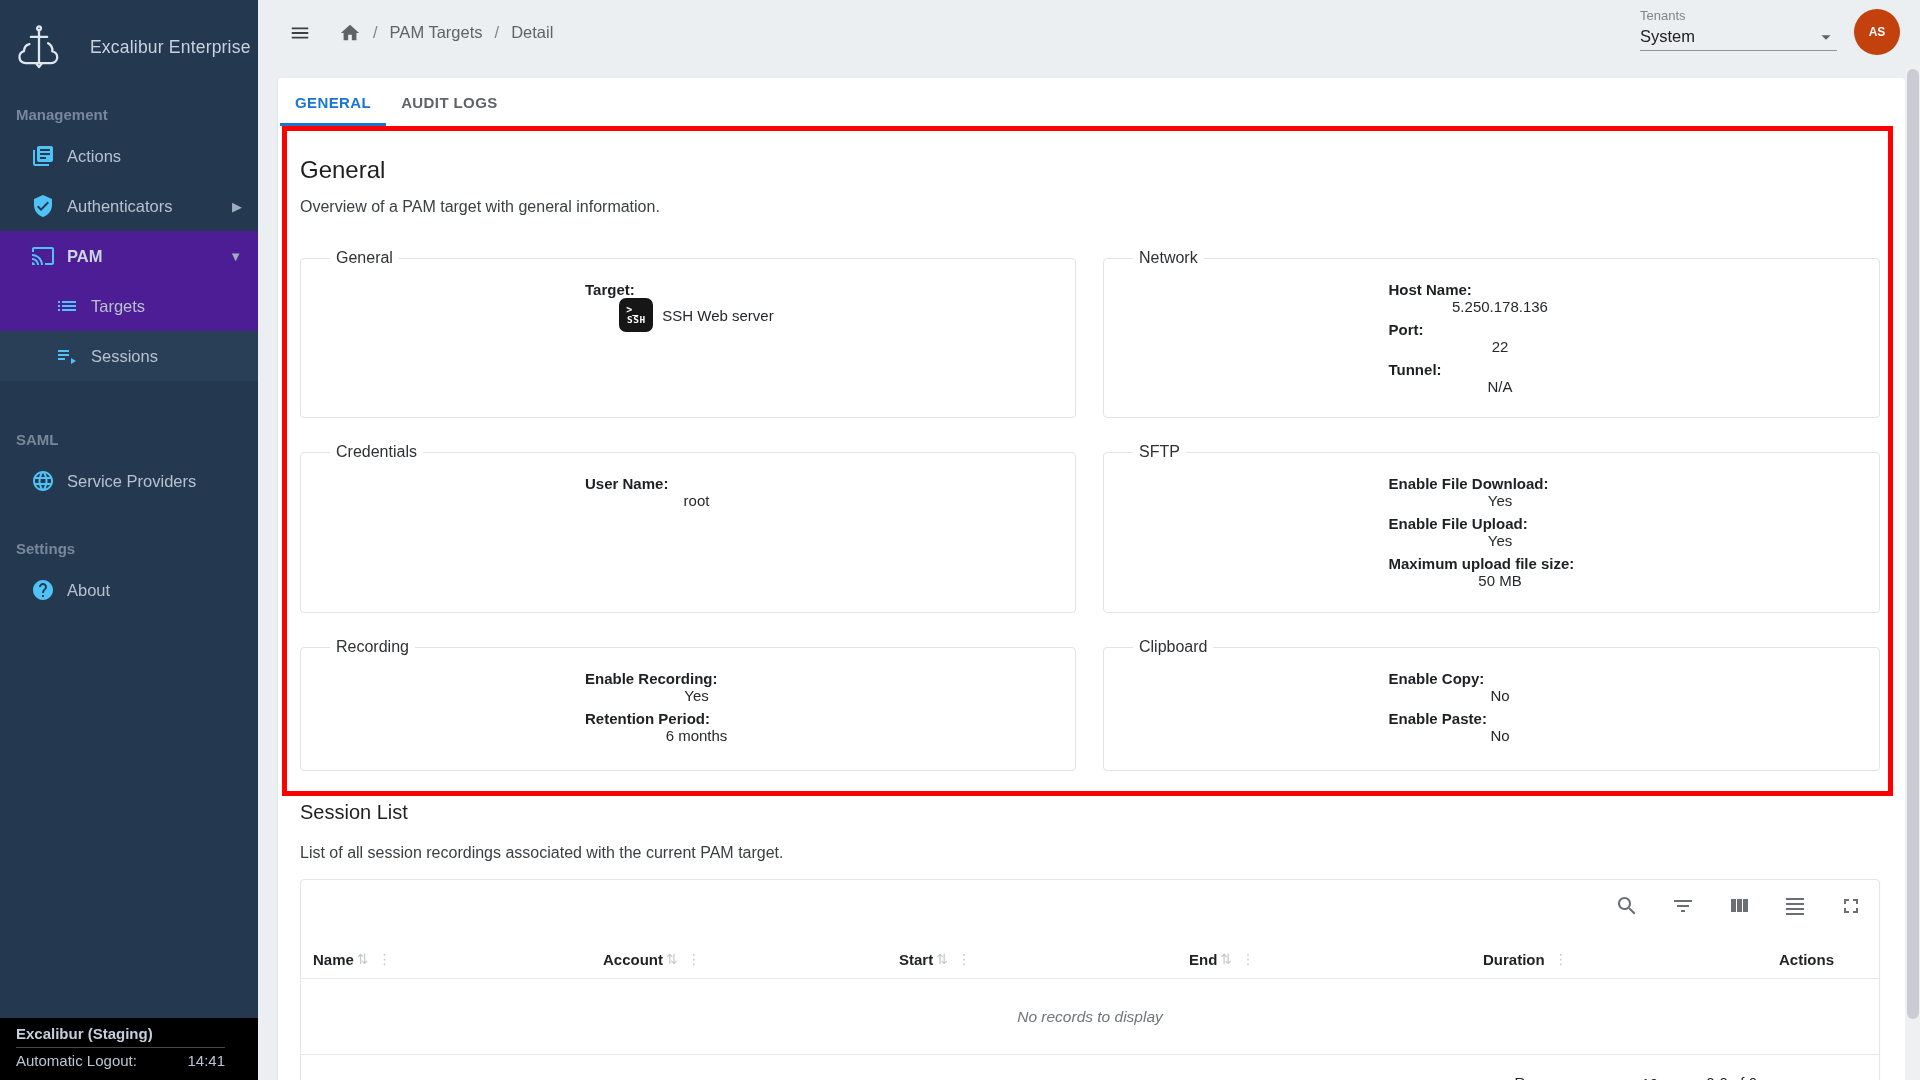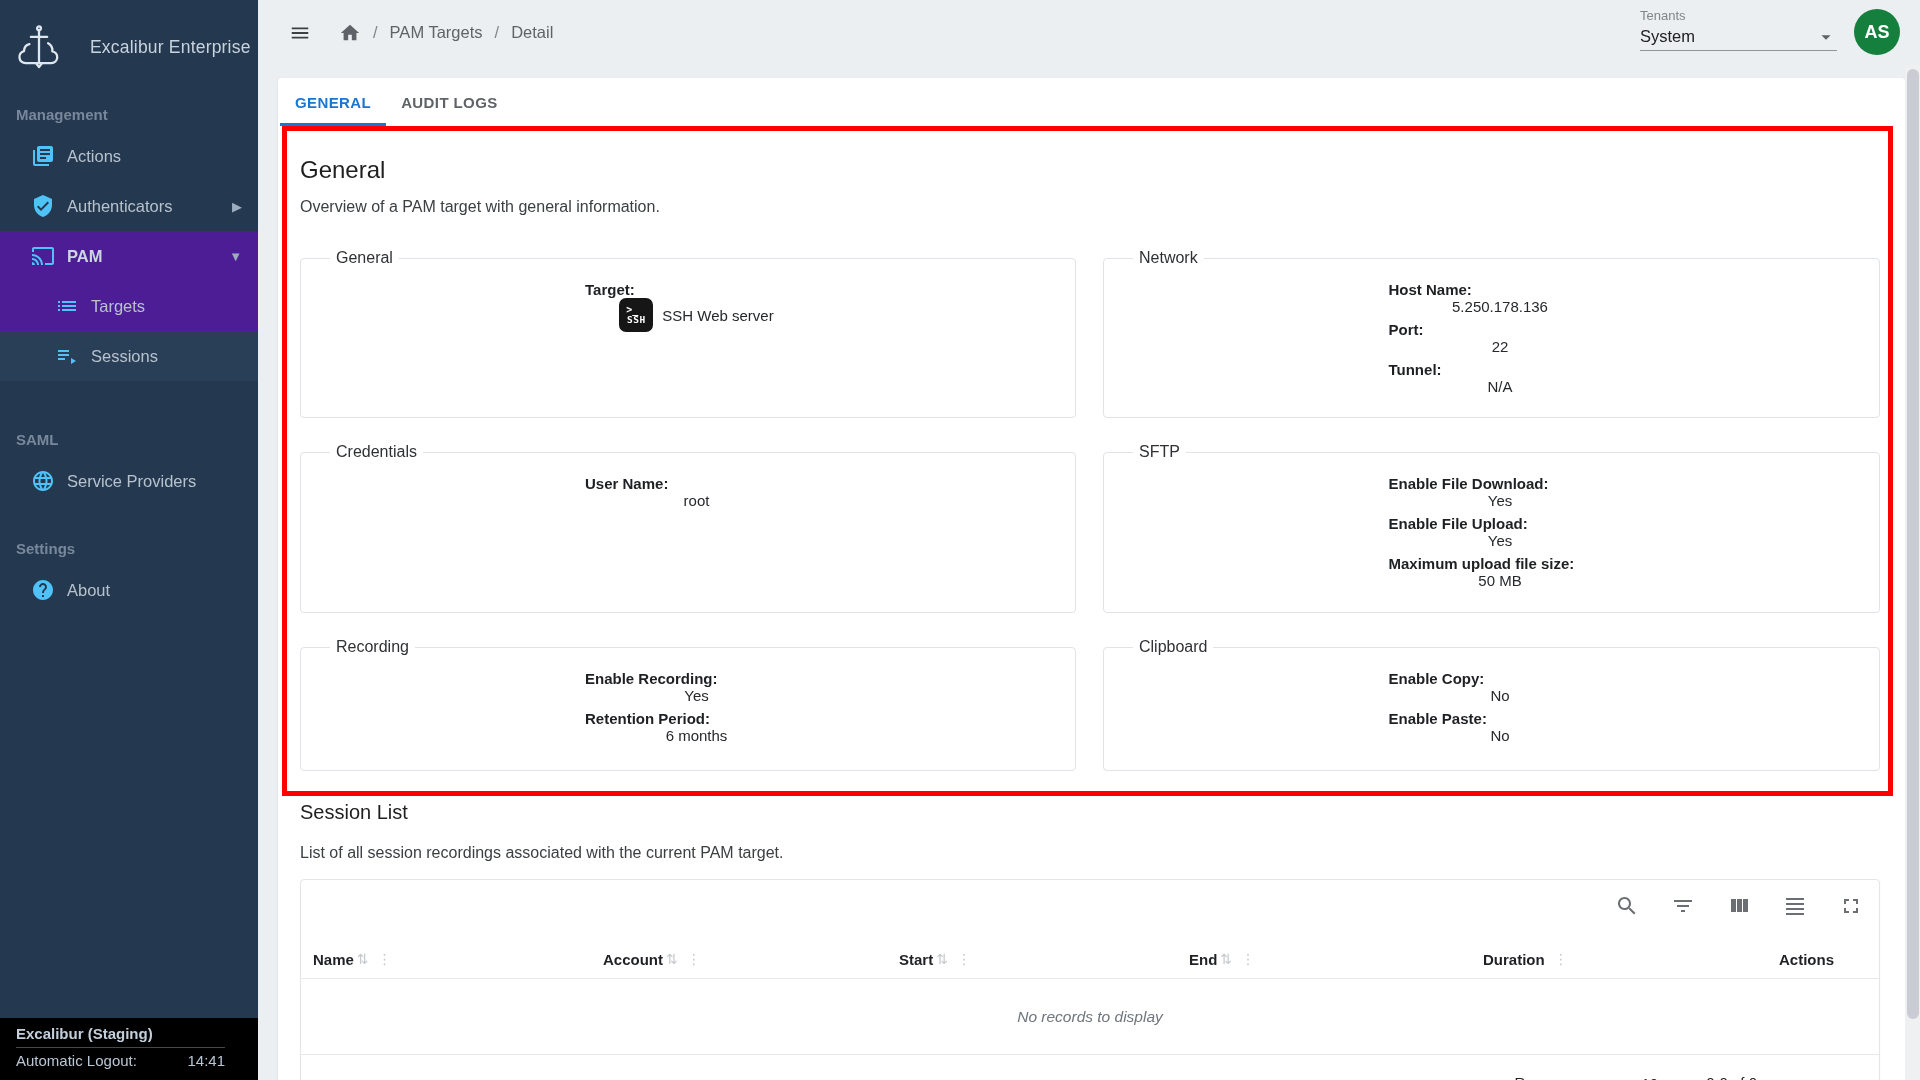--- a/index.html
+++ b/index.html
@@ -26,21 +26,21 @@
   .topbar { position:absolute; left:258px; top:0; width:1662px; height:65px; background:#eceff1; }
   .tb-left { position:absolute; left:31px; top:0; height:65px; display:flex; align-items:center; gap:12px; color:#5f6368; font-size:16.5px; }
   .icon22 { width:22px; height:22px; }
   .burger { color:#3c4043; margin-right:16px; cursor:pointer; }
   .crumb-sep { color:#80868b; }
   .tenants { position:absolute; left:1382px; top:8px; width:197px; }
   .tenants-label { font-size:13px; color:#80868b; }
   .tenants-select { display:flex; align-items:center; justify-content:space-between; height:28px; border-bottom:1px solid #90949a; cursor:pointer; }
   .tenants-value { font-size:16.5px; color:#202124; }
   .tenants-caret { width:22px; height:22px; color:#5f6368; }
-  .avatar { position:absolute; left:1596px; top:9px; width:46px; height:46px; border-radius:50%; background:#15803d; color:#fff; font-size:18px; font-weight:bold; display:flex; align-items:center; justify-content:center; cursor:pointer; }
+  .avatar { position:absolute; left:1596px; top:9px; width:46px; height:46px; border-radius:50%; background:#c2410c; color:#fff; font-size:12px; font-weight:bold; display:flex; align-items:center; justify-content:center; cursor:pointer; }
 
   
   .panel { position:absolute; left:278px; top:78px; width:1627px; height:1010px; background:#fff; box-shadow:0 1px 3px rgba(0,0,0,.08); border-radius:4px 4px 0 0; }
   .tabs { display:flex; height:48px; padding-left:2px; }
   .tab { position:relative; min-width:92px; padding:0 15px; display:flex; align-items:center; justify-content:center; font-size:15px; font-weight:bold; letter-spacing:.4px; color:#5f6368; cursor:pointer; }
   .tab.active { color:#1a76d2; }
   .tab.active::after { content:""; position:absolute; left:0; right:0; bottom:0; height:3px; background:#1a76d2; }
 
   .ov-title { position:absolute; left:22px; top:78px; font-size:24px; color:#1f1f1f; }
   .ov-subtitle { position:absolute; left:22px; top:120px; font-size:16px; color:#3c4043; }

